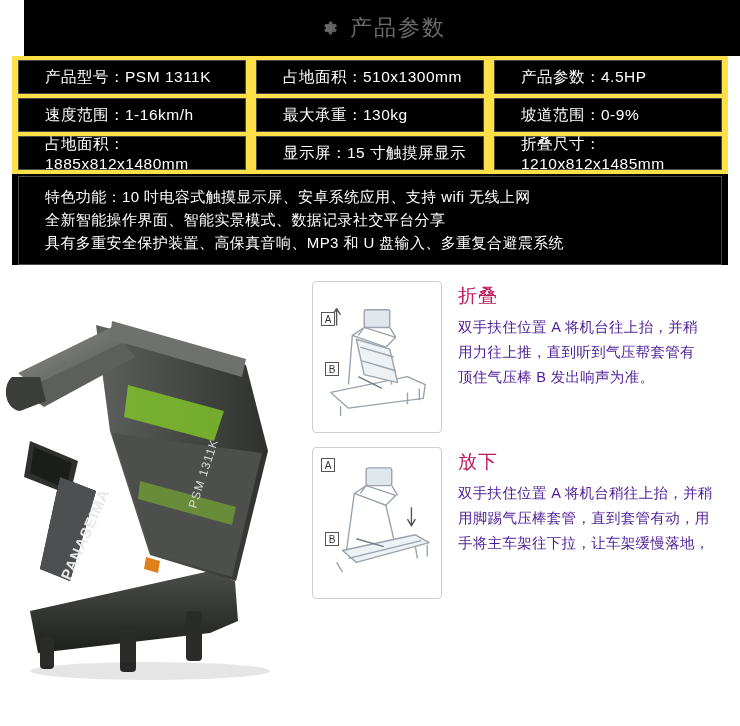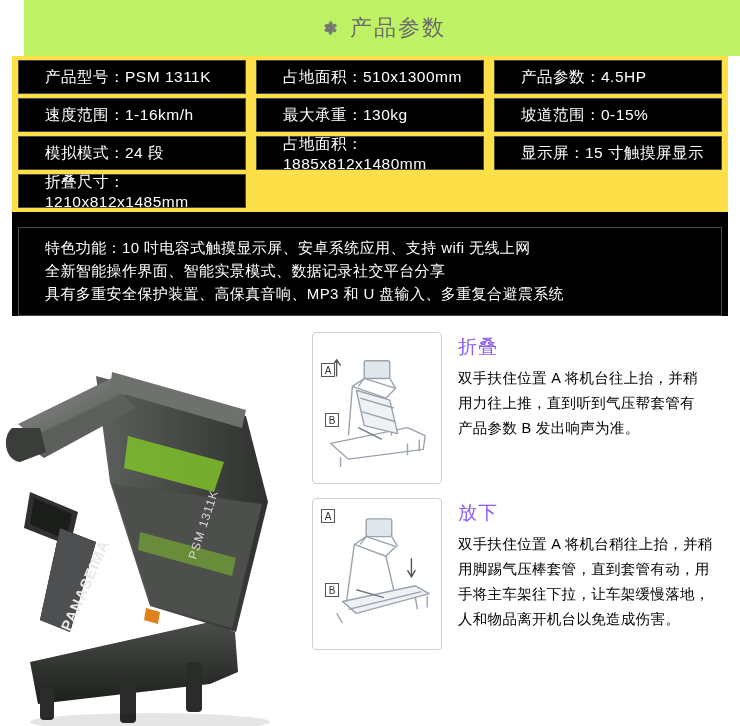--- a/index.html
+++ b/index.html
@@ -16,21 +16,21 @@
     position: relative;
   }
 
   
   .header {
     height: 56px;
     display: flex;
     align-items: center;
     justify-content: center;
     gap: 10px;
-    background: #bef264;
+    background: #000000;
     margin-left: 24px;
   }
   .header .gear {
     width: 22px;
     height: 22px;
     display: block;
     color: #6f6f6f;
   }
   .header .title {
     font-size: 22px;
@@ -59,21 +59,21 @@
     height: 34px;
     display: flex;
     align-items: center;
     padding-left: 26px;
     font-size: 15.5px;
     letter-spacing: 0.5px;
     box-sizing: border-box;
   }
   .features {
     border: 1px solid #4a4a4a;
-    margin: 15px 6px 6px 6px;
+    margin: 2px 6px 6px 6px;
     padding: 8px 11px 10px 26px;
     color: #fff;
     background: #000;
   }
   .features div {
     font-size: 15px;
     line-height: 23px;
     letter-spacing: 0.4px;
   }
 
@@ -113,28 +113,28 @@
     background: #fff;
     flex: 0 0 auto;
     position: relative;
   }
   .instr-text {
     margin-left: 16px;
     padding-top: 2px;
   }
   .instr-title {
     font-size: 19px;
-    color: #8b5cf6;
+    color: #be185d;
     margin-bottom: 6px;
     letter-spacing: 1px;
   }
   .instr-body {
     font-size: 14.5px;
     line-height: 25px;
-    color: #000000;
+    color: #4c1d95;
     letter-spacing: 0.3px;
     max-width: 260px;
   }
   .tag {
     position: absolute;
     width: 14px;
     height: 14px;
     border: 1px solid #555;
     font-size: 10px;
     line-height: 14px;
@@ -157,22 +157,21 @@
   <span class="title">产品参数</span>
 </div>
 
 <div class="spec-panel">
   <div class="spec-grid">
     <div class="spec-cell">产品型号：PSM 1311K</div>
     <div class="spec-cell">占地面积：510x1300mm</div>
     <div class="spec-cell">产品参数：4.5HP</div>
     <div class="spec-cell">速度范围：1-16km/h</div>
     <div class="spec-cell">最大承重：130kg</div>
-    <div class="spec-cell">坡道范围：0-15%</div>
-    <div class="spec-cell">模拟模式：24 段</div>
+    <div class="spec-cell">坡道范围：0-9%</div>
     <div class="spec-cell">占地面积：1885x812x1480mm</div>
     <div class="spec-cell">显示屏：15 寸触摸屏显示</div>
     <div class="spec-cell">折叠尺寸：1210x812x1485mm</div>
   </div>
   <div class="features">
     <div>特色功能：10 吋电容式触摸显示屏、安卓系统应用、支持 wifi 无线上网</div>
     <div>全新智能操作界面、智能实景模式、数据记录社交平台分享</div>
     <div>具有多重安全保护装置、高保真音响、MP3 和 U 盘输入、多重复合避震系统</div>
   </div>
 </div>
@@ -268,21 +267,21 @@
 
             <path d="M24 44 L24 28 M20 33 L24 27 L28 33" stroke="#555"></path>
           </g>
         </svg>
       </div>
       <div class="instr-text">
         <div class="instr-title">折叠</div>
         <div class="instr-body">
           <div>双手扶住位置 A 将机台往上抬，并稍</div>
           <div>用力往上推，直到听到气压帮套管有</div>
-          <div>产品参数 B 发出响声为准。</div>
+          <div>顶住气压棒 B 发出响声为准。</div>
         </div>
       </div>
     </div>
 
     <div class="instr-row">
       <div class="instr-figure">
         <span class="tag" style="left:8px; top:10px;">A</span>
         <span class="tag" style="left:12px; top:84px;">B</span>
         <svg viewBox="0 0 128 150" width="126" height="148" aria-hidden="true">
           <g stroke="#9aa3ad" stroke-width="1.4" fill="none" stroke-linejoin="round">
@@ -304,19 +303,18 @@
             <path d="M100 60 L100 78 M96 72 L100 79 L104 72" stroke="#555"></path>
           </g>
         </svg>
       </div>
       <div class="instr-text">
         <div class="instr-title">放下</div>
         <div class="instr-body">
           <div>双手扶住位置 A 将机台稍往上抬，并稍</div>
           <div>用脚踢气压棒套管，直到套管有动，用</div>
           <div>手将主车架往下拉，让车架缓慢落地，</div>
-          <div>人和物品离开机台以免造成伤害。</div>
         </div>
       </div>
     </div>
 
   </div>
 </div>
 
 </body></html>

